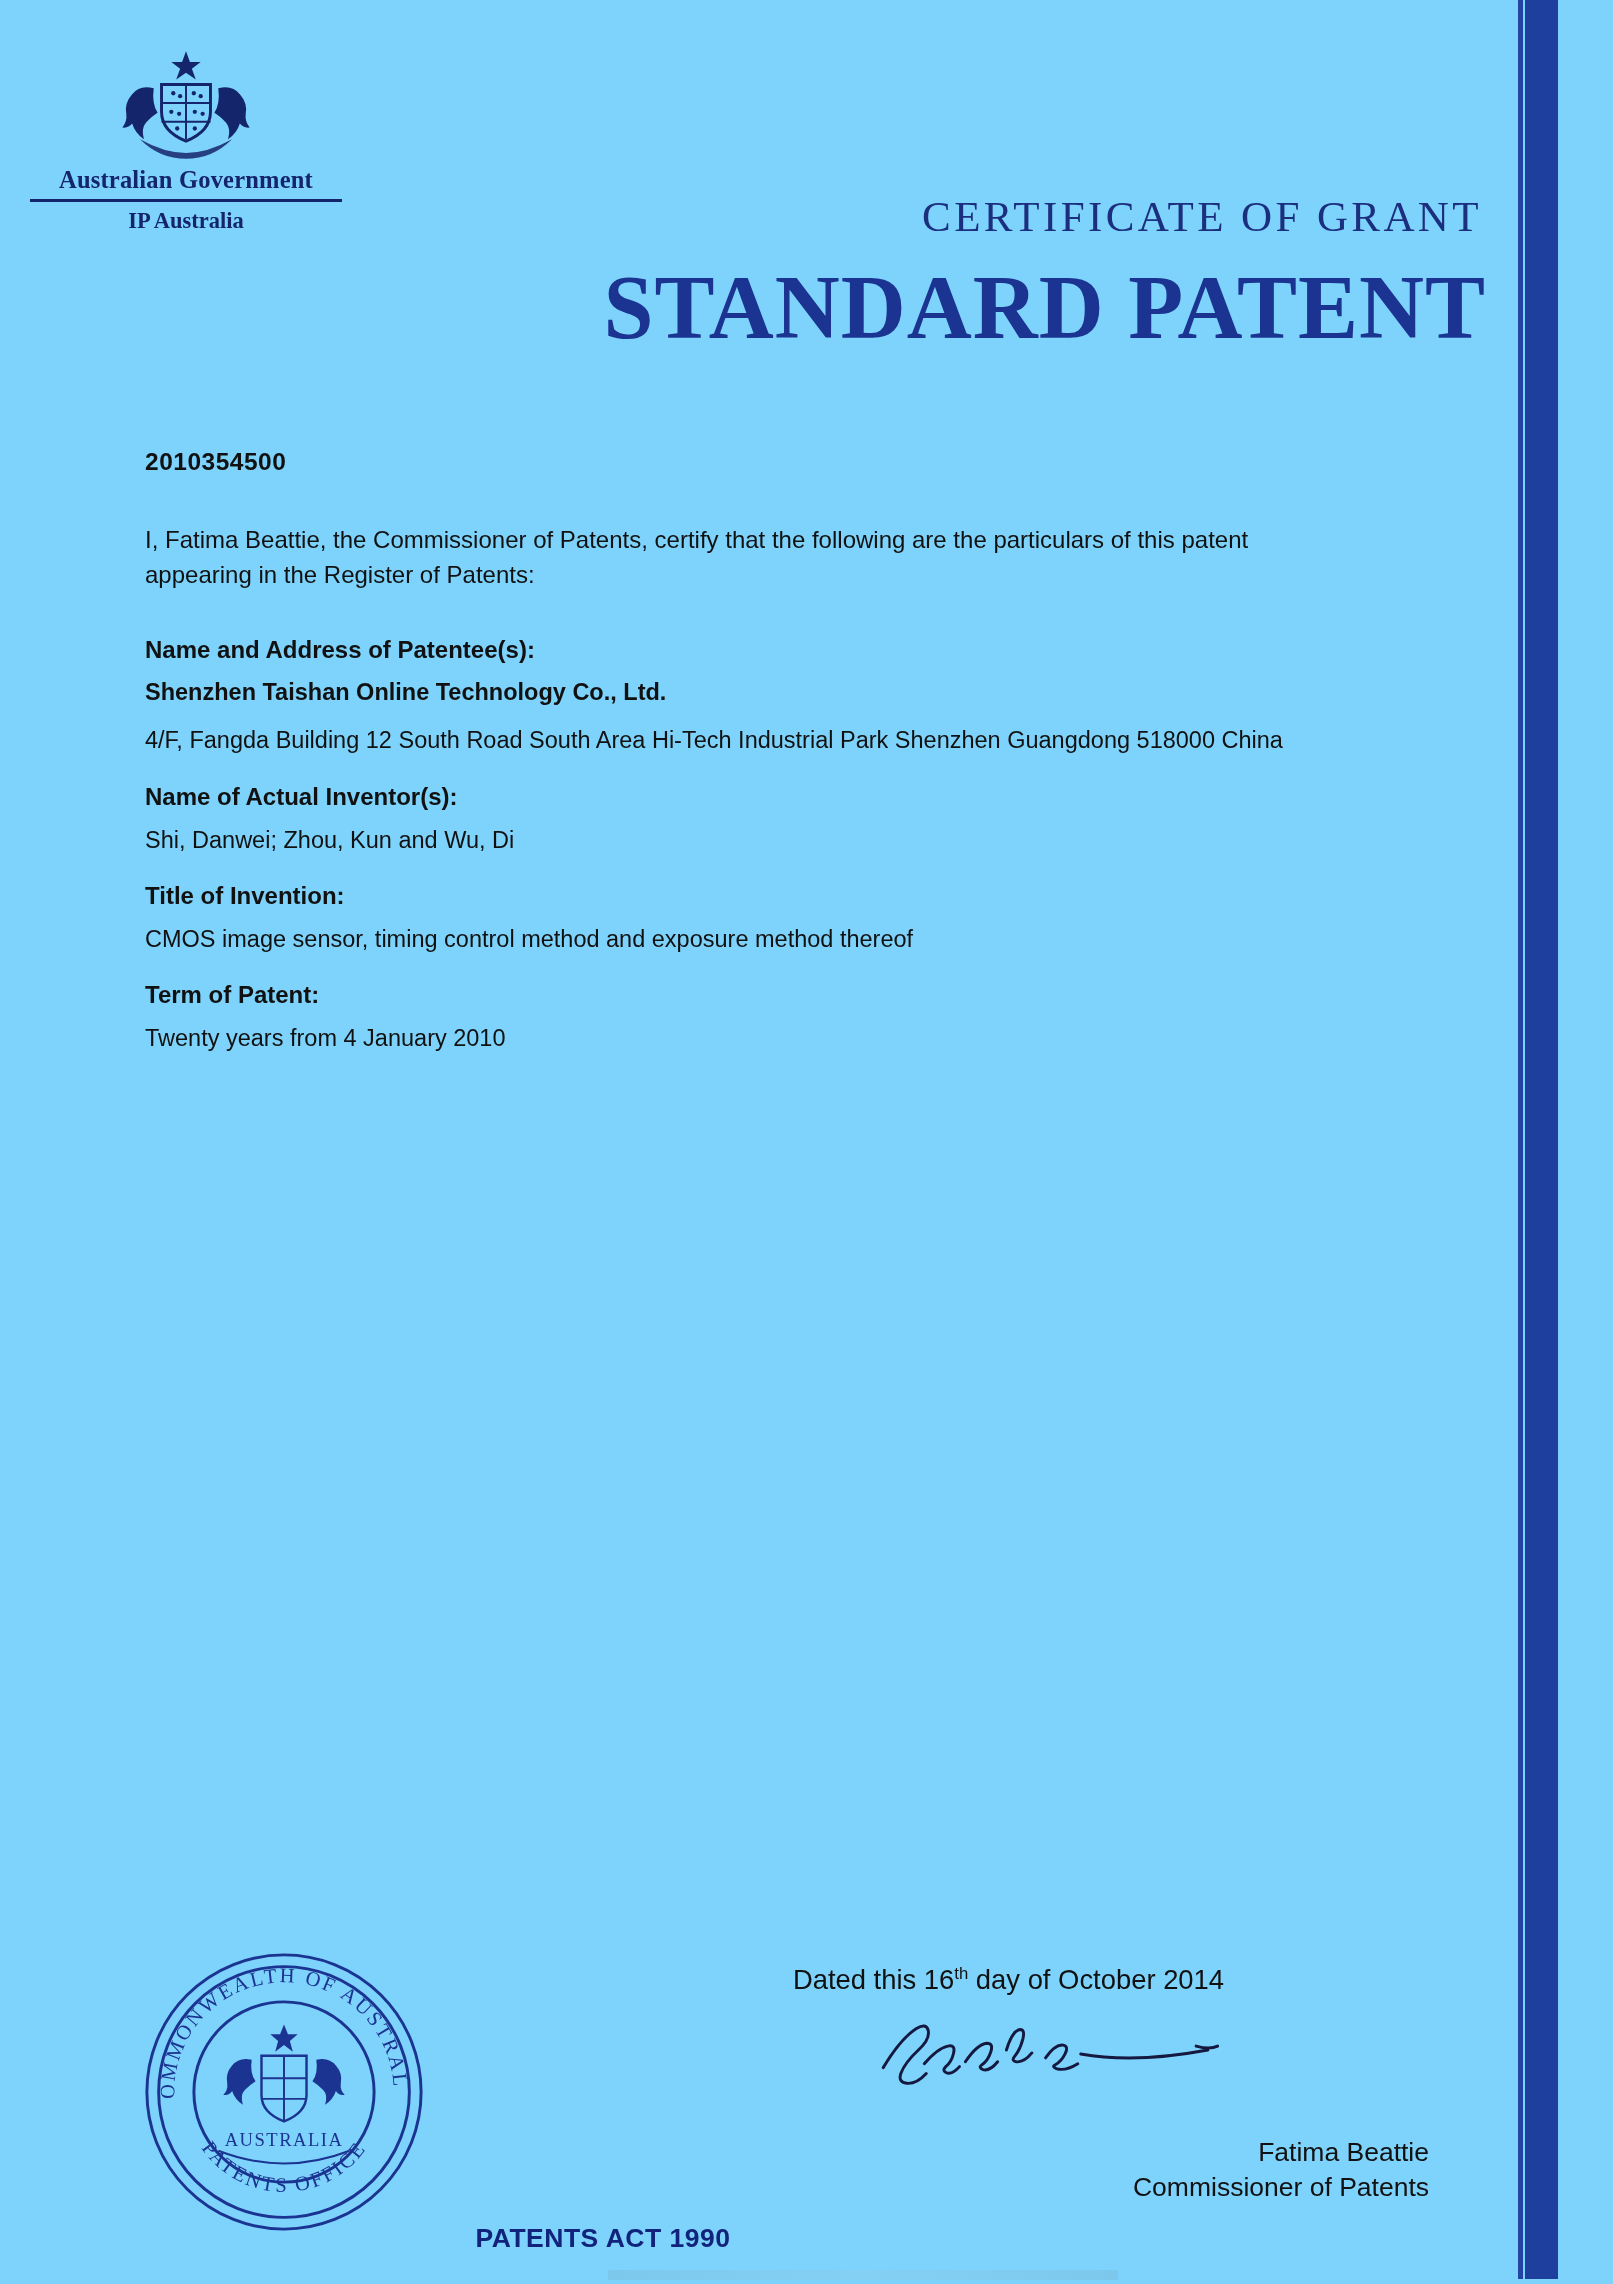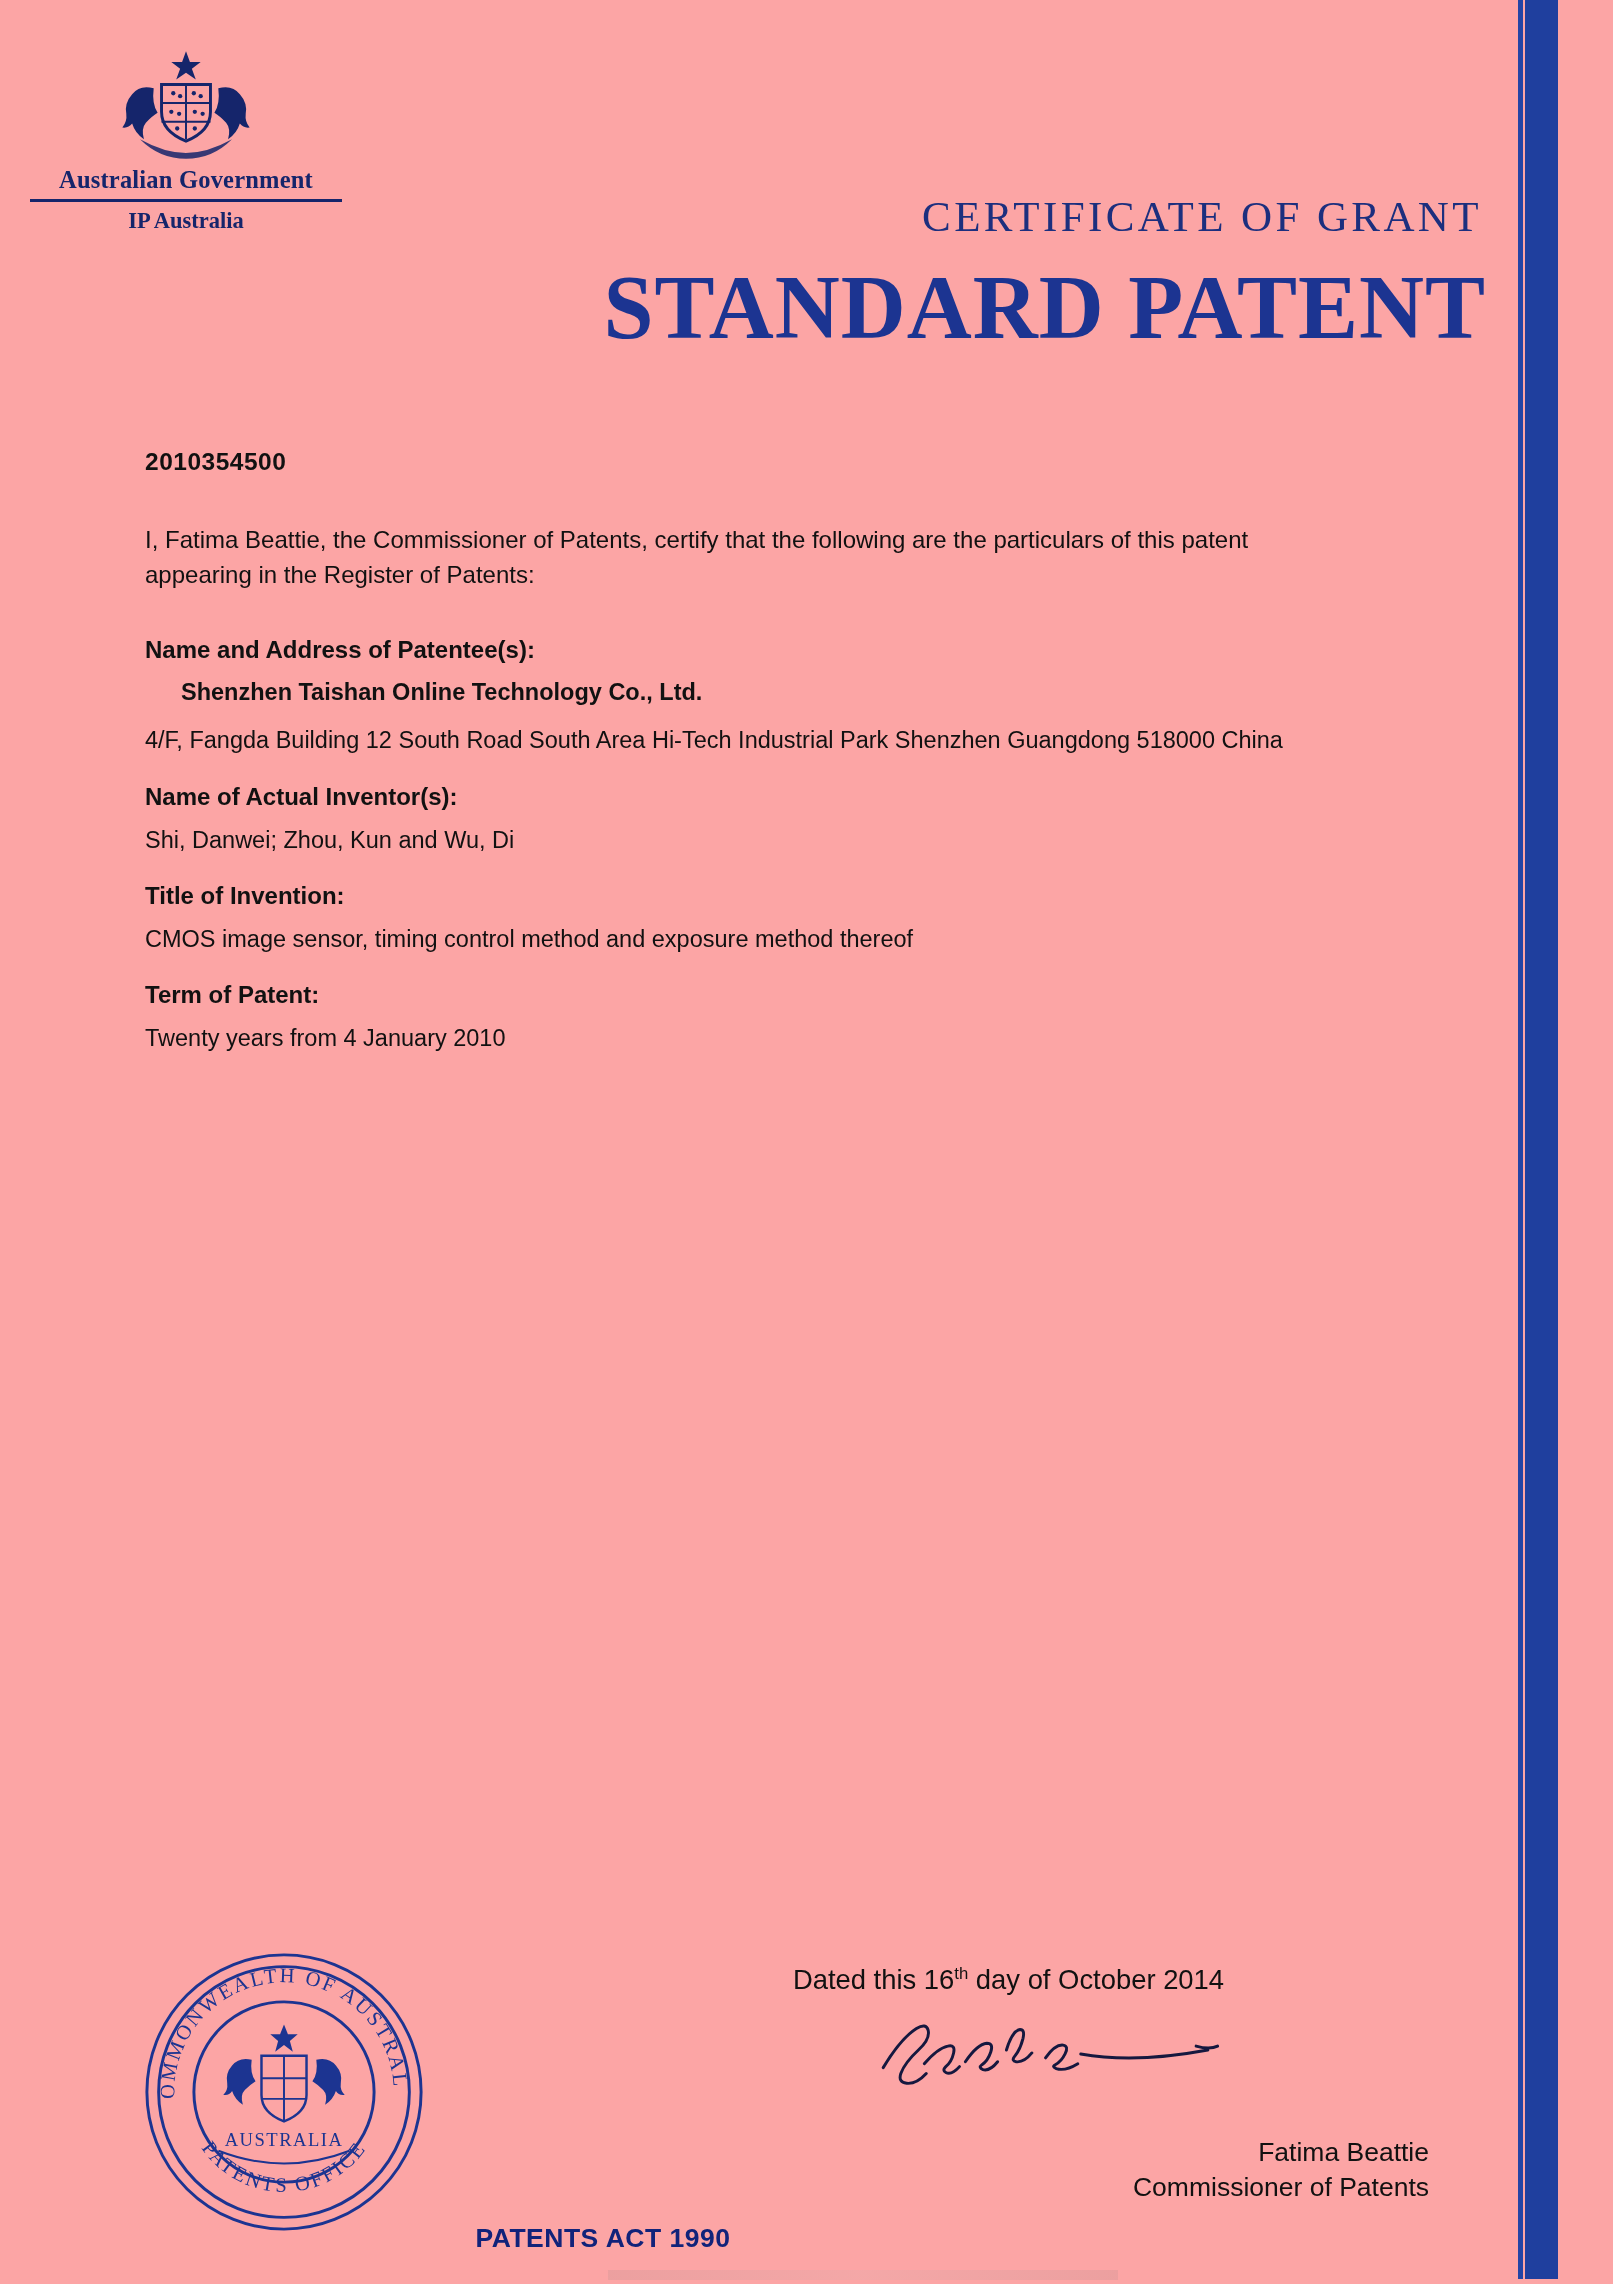--- a/index.html
+++ b/index.html
@@ -7,21 +7,21 @@
     padding: 0;
     background: #ffffff;
   }
   body {
     font-family: "Liberation Sans", sans-serif;
   }
   .page {
     position: relative;
     width: 1613px;
     height: 2285px;
-    background: #fca5a5;
+    background: #7dd3fc;
     overflow: hidden;
   }
 
   
   .right-band {
     position: absolute;
     top: 0;
     left: 1525px;
     width: 33px;
     height: 2279px;
@@ -118,21 +118,20 @@
     font-weight: bold;
     margin-bottom: 11.8px;
   }
   .field-value {
     font-size: 23.5px;
     font-weight: normal;
     line-height: 1.45;
   }
   .field-value.bold {
     font-weight: bold;
-    margin-left: 36px;
   }
   .block-gap { height: 25.5px; }
   .block-gap-sm { height: 13.7px; }
 
   
   .seal {
     position: absolute;
     top: 1950px;
     left: 142px;
     width: 284px;

